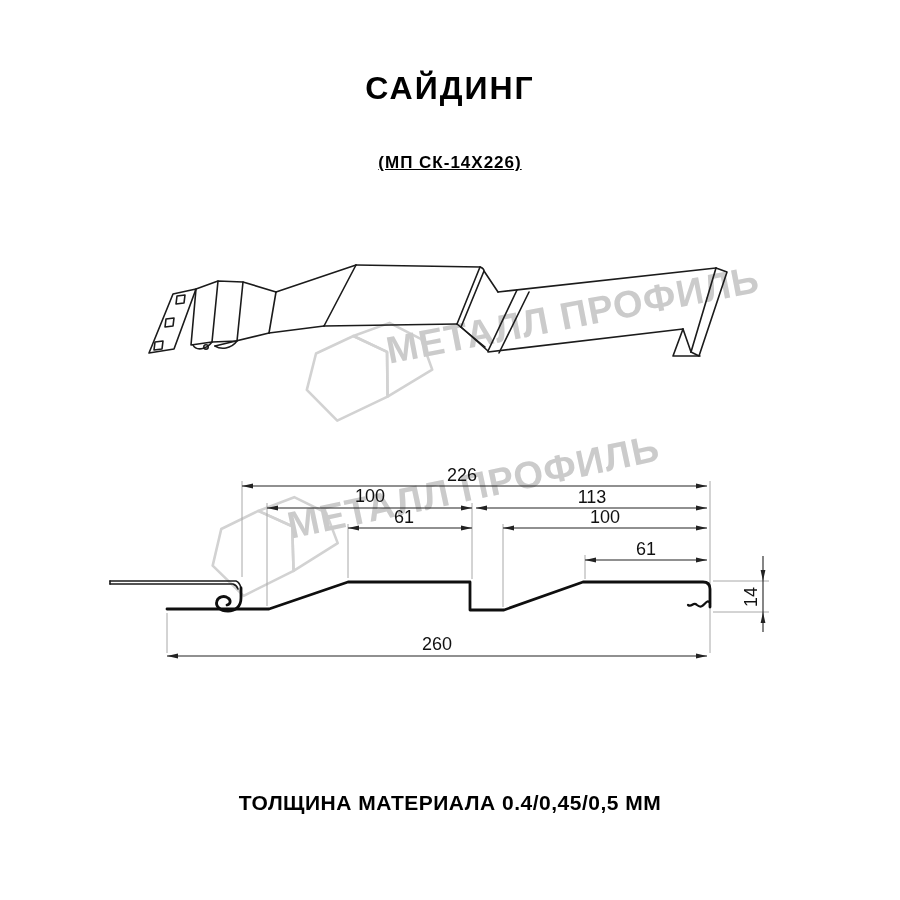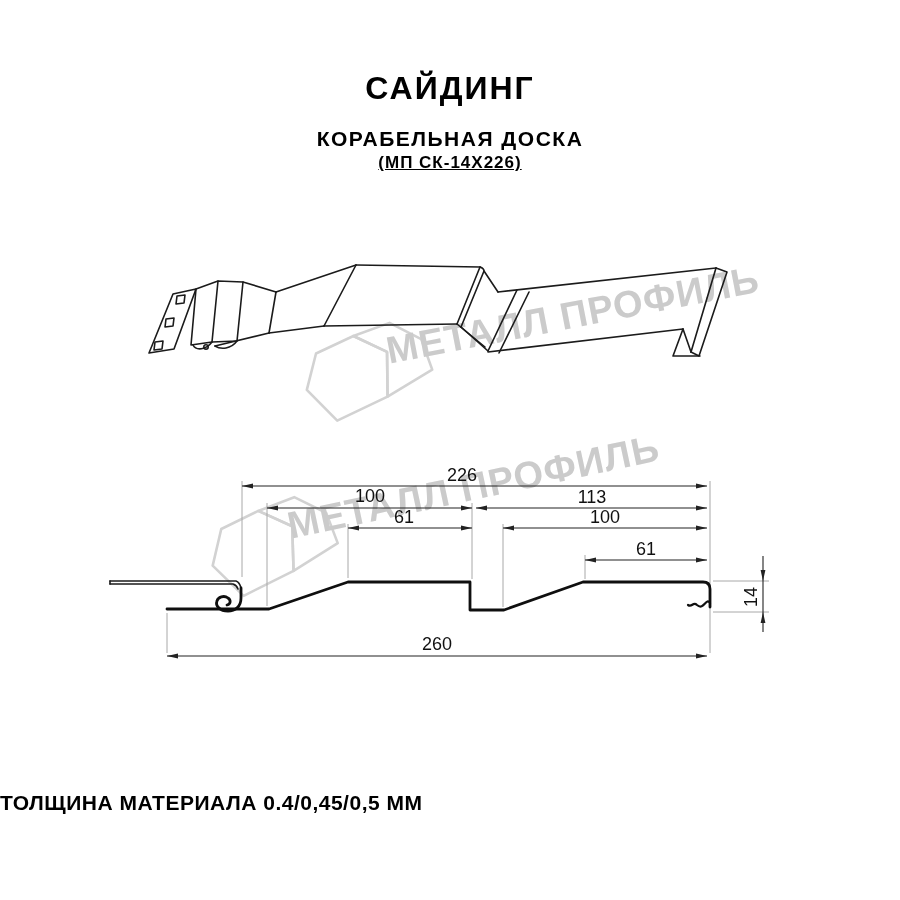--- a/index.html
+++ b/index.html
@@ -2,40 +2,39 @@
 <html><head>
 <meta charset="utf-8">
 <style>
   html,body{margin:0;padding:0;background:#ffffff;}
   .canvas{position:relative;width:900px;height:900px;background:#fff;overflow:hidden;
           font-family:"Liberation Sans", sans-serif;color:#000;}
   .hdr-line{position:absolute;left:0;width:100%;text-align:center;white-space:nowrap;}
   .t-main{top:70px;font-size:32px;font-weight:700;letter-spacing:2px;}
   .t-sub{top:127px;font-size:21px;font-weight:700;letter-spacing:1.5px;}
   .t-code{top:153px;font-size:17px;font-weight:700;letter-spacing:1px;text-decoration:underline;}
-  .ftr{position:absolute;top:791px;left:0;width:100%;
+  .ftr{position:absolute;top:791px;left:0;width:100%;text-align:center;
        font-size:21px;font-weight:700;letter-spacing:.5px;white-space:nowrap;}
   svg.drawing{position:absolute;left:0;top:0;}
   .wm-text{font-size:38px;font-weight:700;fill:#cbcbcb;letter-spacing:1px;}
   .wm-logo{fill:none;stroke:#d2d2d2;stroke-width:2.6;stroke-linejoin:round;}
   .p3d{fill:none;stroke:#1b1b1b;stroke-width:1.6;stroke-linejoin:round;stroke-linecap:round;}
   .sec-thick{fill:none;stroke:#0f0f0f;stroke-width:2.8;stroke-linejoin:round;stroke-linecap:round;}
   .sec-thin{fill:none;stroke:#1b1b1b;stroke-width:1.6;stroke-linecap:round;}
   .ext{fill:none;stroke:#a8a8a8;stroke-width:1;}
   .dim{fill:none;stroke:#222;stroke-width:1.1;}
   .arr{fill:#222;stroke:none;}
   .dim-label{fill:#111;font-size:18px;font-family:"Liberation Sans",sans-serif;text-anchor:middle;}
 </style>
 </head>
 <body>
 
 <div class="canvas">
 
   <div class="hdr-line t-main">САЙДИНГ</div>
-  <div class="hdr-line t-sub">КОРАБЕЛЬНАЯ ДОСКА</div>
   <div class="hdr-line t-code">(МП СК-14Х226)</div>
 
   <svg class="drawing" width="900" height="900" viewBox="0 0 900 900">
 
     <g transform="translate(291,340) rotate(-11)">
       <g>
         <path class="wm-logo" d="M6,52 L22,18 L62,8 L92,30 L84,74 L30,88 Z"></path>
         <path class="wm-logo" d="M62,8 L100,2 L128,24 L133,56 L84,74 L92,30 Z"></path>
       </g>
       <text class="wm-text" x="92" y="42">МЕТАЛЛ ПРОФИЛЬ</text>

